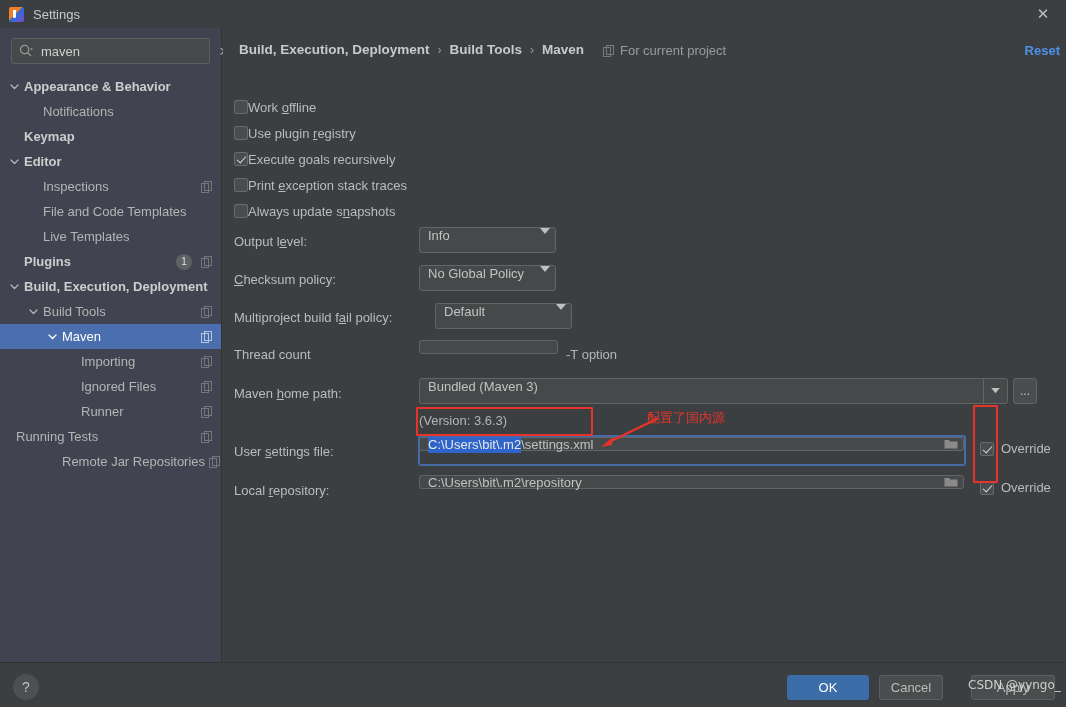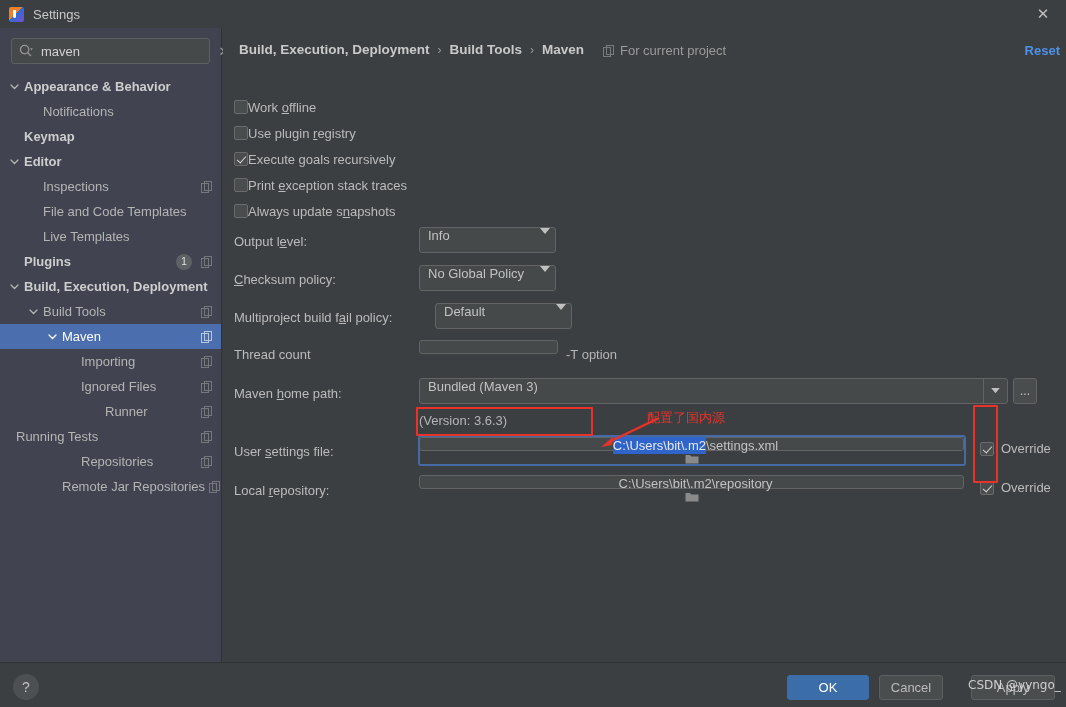--- a/index.html
+++ b/index.html
@@ -116,21 +116,21 @@
   .combo {
     position: absolute; height: 26px; background: #45494a; border: 1px solid #646464;
     border-radius: 3px; display: flex; align-items: flex-start; cursor: pointer;
   }
   .combo .cval { padding-left: 8px; flex: 1; color: #c2c2c2; font-size: 13px; white-space: nowrap; }
   .combo .carrow {
     width: 20px; flex: none; display: flex; align-items: center; justify-content: center;
   }
   .textfield {
     position: absolute; height: 14px; background: #45494a; border: 1px solid #646464;
-    border-radius: 3px; display: flex; align-items: center; flex-direction: column;
+    border-radius: 3px; display: flex; align-items: center;
   }
   .textfield .tval { padding-left: 8px; flex: 1; color: #c2c2c2; font-size: 13px; white-space: nowrap; }
   .sel-text { background: #2f65ca; color: #e8e8e8; padding: 1px 0; }
   .folder-btn {
     width: 24px; flex: none; display: flex; align-items: center; justify-content: center; cursor: pointer;
   }
   .ellipsis-btn {
     position: absolute; width: 24px; height: 26px; background: #4a4d4e;
     border: 1px solid #646464; border-radius: 3px; display: flex;
     align-items: center; justify-content: center; color: #c0c0c0;
@@ -296,39 +296,31 @@
             </svg></span>
         </div>
         <div class="tree-row" style="padding-left: 65px;">
           <span class="tree-arrow"></span>
           <span class="tree-label">Ignored Files</span>
           <span class="copy-icon"><svg width="12" height="12" viewBox="0 0 12 12">
               <rect x="0.5" y="2.5" width="7" height="9" fill="none" stroke="#9a9a9a" stroke-width="1"></rect>
               <rect x="3.5" y="0.5" width="7" height="9" fill="none" stroke="#9a9a9a" stroke-width="1"></rect>
             </svg></span>
         </div>
-        <div class="tree-row" style="padding-left: 65px; margin-left: 24px;">
+        <div class="tree-row" style="padding-left: 65px;">
           <span class="tree-arrow"></span>
           <span class="tree-label">Runner</span>
           <span class="copy-icon"><svg width="12" height="12" viewBox="0 0 12 12">
               <rect x="0.5" y="2.5" width="7" height="9" fill="none" stroke="#9a9a9a" stroke-width="1"></rect>
               <rect x="3.5" y="0.5" width="7" height="9" fill="none" stroke="#9a9a9a" stroke-width="1"></rect>
             </svg></span>
         </div>
         <div class="tree-row" style="">
           <span class="tree-arrow"></span>
           <span class="tree-label">Running Tests</span>
-          <span class="copy-icon"><svg width="12" height="12" viewBox="0 0 12 12">
-              <rect x="0.5" y="2.5" width="7" height="9" fill="none" stroke="#9a9a9a" stroke-width="1"></rect>
-              <rect x="3.5" y="0.5" width="7" height="9" fill="none" stroke="#9a9a9a" stroke-width="1"></rect>
-            </svg></span>
-        </div>
-        <div class="tree-row" style="padding-left: 65px;">
-          <span class="tree-arrow"></span>
-          <span class="tree-label">Repositories</span>
           <span class="copy-icon"><svg width="12" height="12" viewBox="0 0 12 12">
               <rect x="0.5" y="2.5" width="7" height="9" fill="none" stroke="#9a9a9a" stroke-width="1"></rect>
               <rect x="3.5" y="0.5" width="7" height="9" fill="none" stroke="#9a9a9a" stroke-width="1"></rect>
             </svg></span>
         </div>
         <div class="tree-row" style="padding-left: 46px;">
           <span class="tree-arrow"></span>
           <span class="tree-label">Remote Jar Repositories</span>
           <span class="copy-icon"><svg width="12" height="12" viewBox="0 0 12 12">
               <rect x="0.5" y="2.5" width="7" height="9" fill="none" stroke="#9a9a9a" stroke-width="1"></rect>

